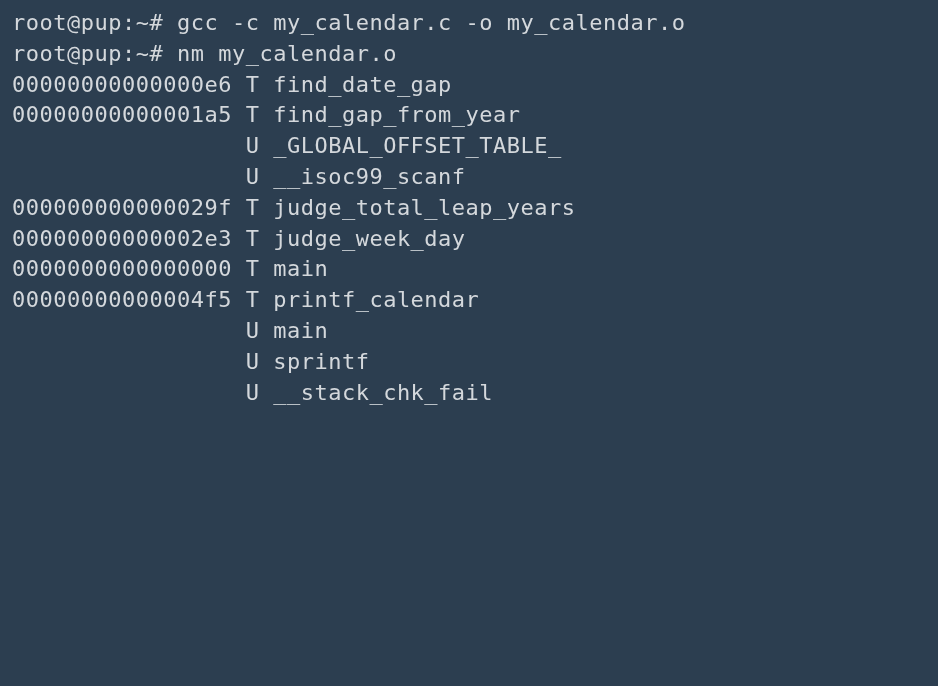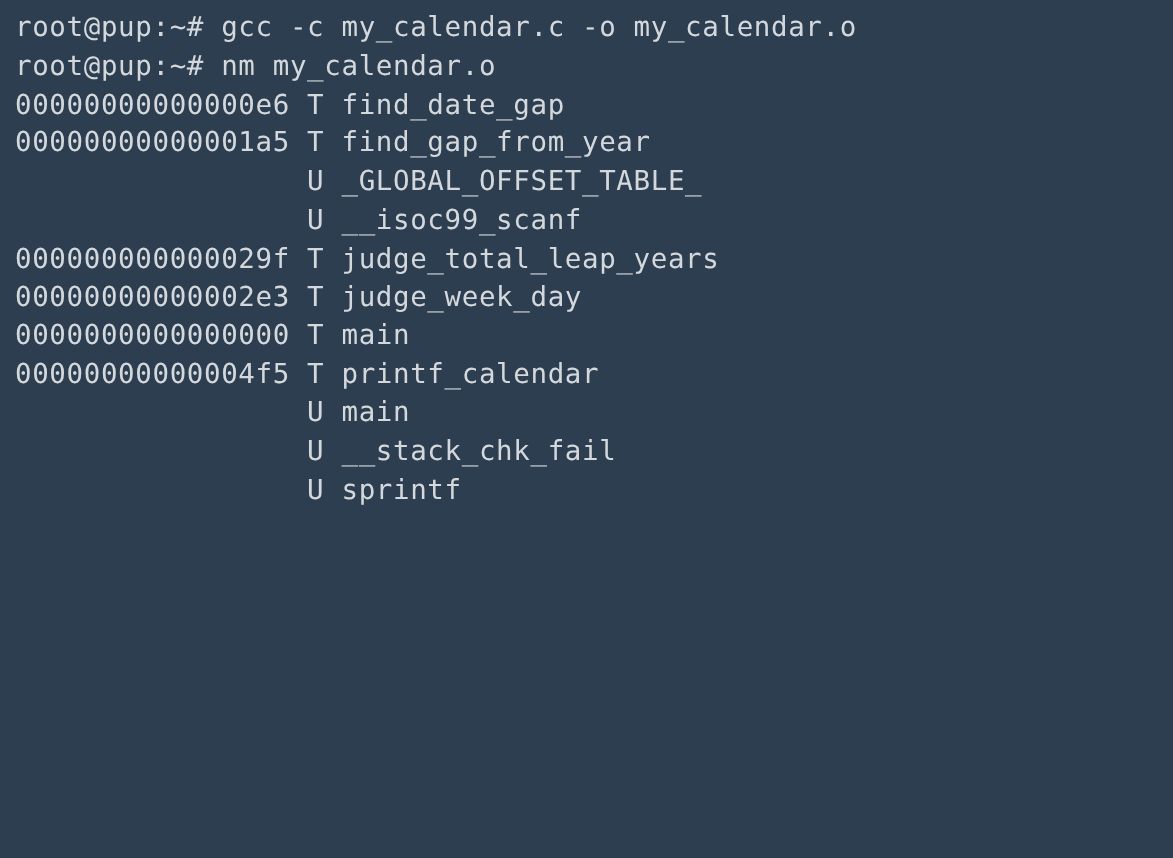--- a/index.html
+++ b/index.html
@@ -31,16 +31,16 @@
   <div id="symbol-lines">
       <div class="line"><span>00000000000000e6</span> <span>T</span> <span>find_date_gap</span></div>
       <div class="line"><span>00000000000001a5</span> <span>T</span> <span>find_gap_from_year</span></div>
       <div class="line"><span>                </span> <span>U</span> <span>_GLOBAL_OFFSET_TABLE_</span></div>
       <div class="line"><span>                </span> <span>U</span> <span>__isoc99_scanf</span></div>
       <div class="line"><span>000000000000029f</span> <span>T</span> <span>judge_total_leap_years</span></div>
       <div class="line"><span>00000000000002e3</span> <span>T</span> <span>judge_week_day</span></div>
       <div class="line"><span>0000000000000000</span> <span>T</span> <span>main</span></div>
       <div class="line"><span>00000000000004f5</span> <span>T</span> <span>printf_calendar</span></div>
       <div class="line"><span>                </span> <span>U</span> <span>main</span></div>
+      <div class="line"><span>                </span> <span>U</span> <span>sprintf</span></div>
       <div class="line"><span>                </span> <span>U</span> <span>__stack_chk_fail</span></div>
-      <div class="line"><span>                </span> <span>U</span> <span>sprintf</span></div>
     </div>
 </div>
 
 </body></html>

